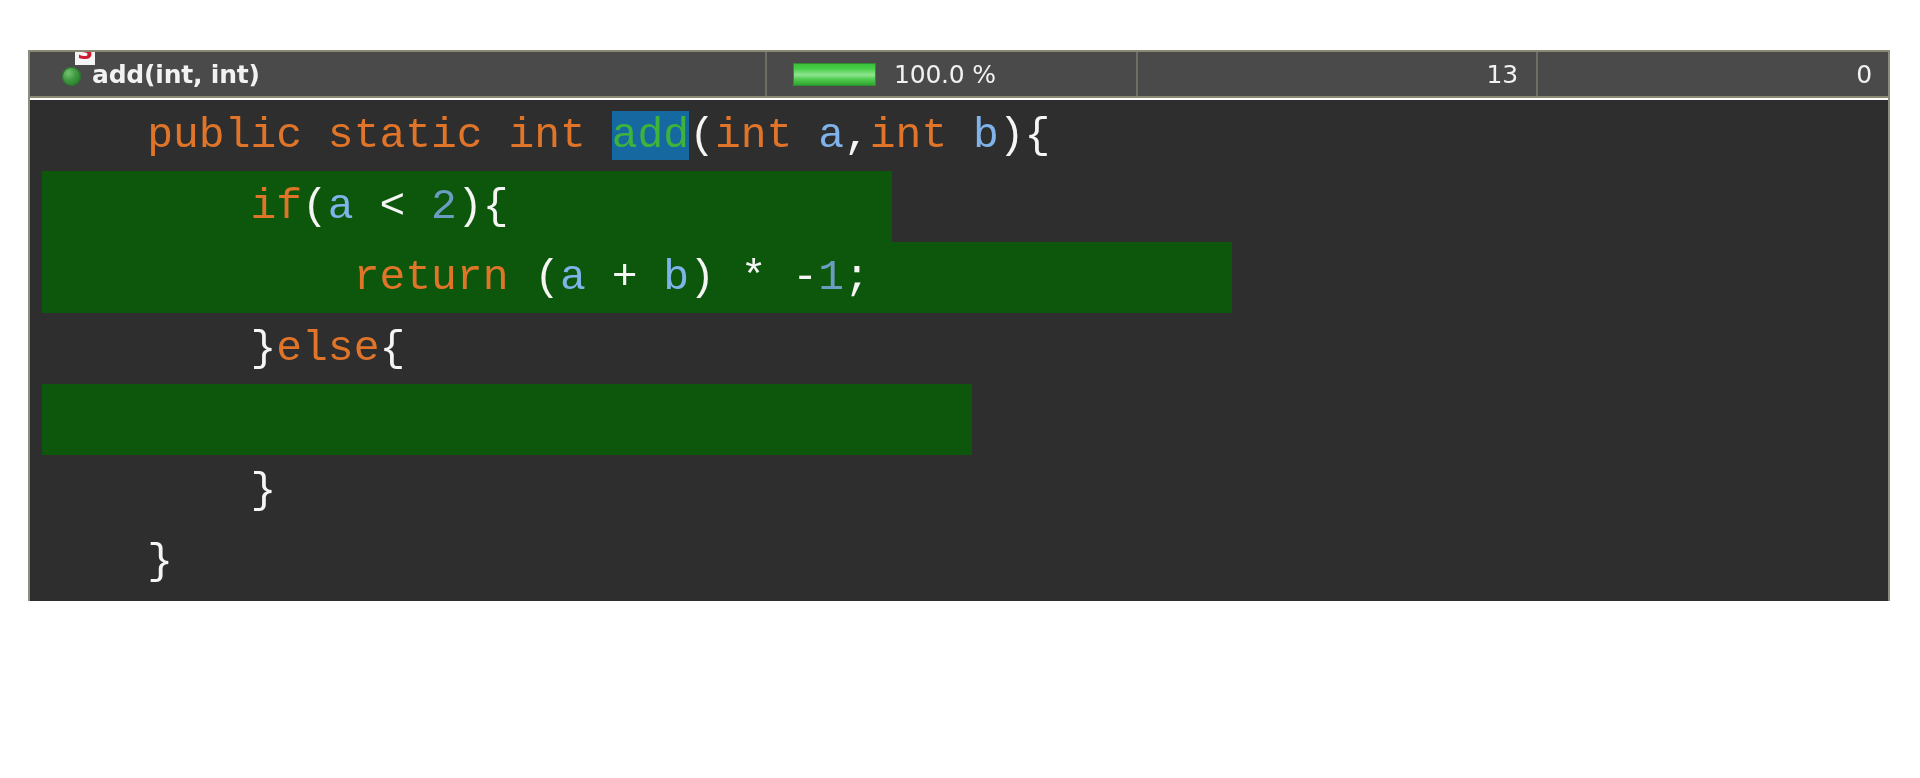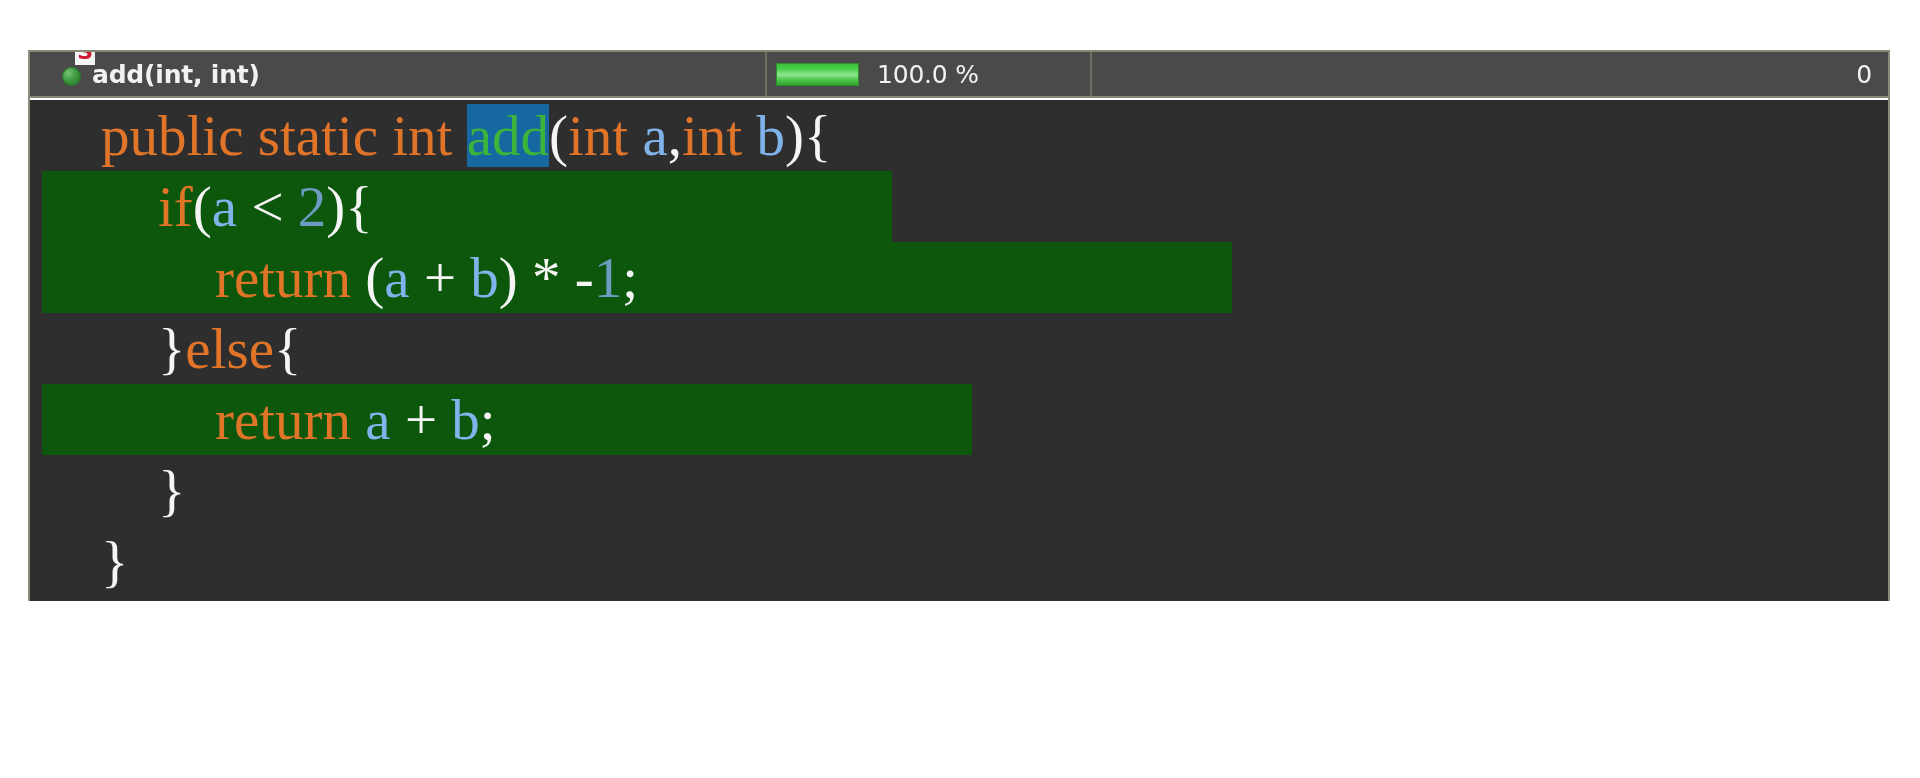--- a/index.html
+++ b/index.html
@@ -55,21 +55,21 @@
     box-sizing: border-box;
     color: #f2f2f2;
     font-family: "DejaVu Sans", sans-serif;
     font-size: 25px;
     letter-spacing: -0.2px;
     overflow: hidden;
   }
   .hcell + .hcell { border-left: 2px solid #6e6e64; }
 
   .cell-name   { width: 735px; padding-left: 32px; }
-  .cell-cov    { width: 325px; padding-left: 9px; gap: 18px; }
+  .cell-cov    { width: 371px; padding-left: 26px; gap: 18px; }
   .cell-num1   { width: 400px; justify-content: flex-end; padding-right: 18px; }
   .cell-num2   { flex: 1 1 auto; justify-content: flex-end; padding-right: 16px; }
 
   
   .mname-wrap { display: flex; align-items: center; position: relative; }
   .method-icon {
     position: relative;
     width: 26px; height: 26px;
     margin-right: 4px;
     flex: none;
@@ -120,22 +120,22 @@
     border-top: 2px solid #ffffff;
     box-sizing: border-box;
     overflow: hidden;
   }
 
   .line {
     position: relative;
     height: 71px;
     line-height: 71px;
     white-space: pre;
-    font-family: Liberation Serif, serif;
-    font-size: 57px;
+    font-family: Liberation Mono, monospace;
+    font-size: 43px;
     letter-spacing: 0px;
     color: #ffffff;
   }
   .line .lineinner {
     position: relative;
     display: inline-block;
     padding-left: 14px;
   }
   
   .line.covered .stripe {
@@ -170,30 +170,33 @@
           </span>
           <span class="method-label">add(int, int)</span>
         </div>
       </div>
 
       <div class="hcell cell-cov">
         <span class="covbar"></span>
         <span class="covtext">100.0 %</span>
       </div>
 
+      <div class="hcell cell-num1">
+        <span>13</span>
+      </div>
 
       <div class="hcell cell-num2">
         <span>0</span>
       </div>
     </div>
 
     <div class="code" id="code-area">
         <div class="line"><span class="lineinner"><span class="txt pun">    </span><span class="txt kw">public static int </span><span class="txt sel">add</span><span class="txt pun">(</span><span class="txt kw">int </span><span class="txt var">a</span><span class="txt pun">,</span><span class="txt kw">int </span><span class="txt var">b</span><span class="txt pun">){</span></span></div>
         <div class="line covered"><span class="stripe" style="width: 850px;"></span><span class="lineinner"><span class="txt pun">        </span><span class="txt kw">if</span><span class="txt pun">(</span><span class="txt var">a</span><span class="txt pun"> &lt; </span><span class="txt num">2</span><span class="txt pun">){</span></span></div>
         <div class="line covered"><span class="stripe" style="width: 1190px;"></span><span class="lineinner"><span class="txt pun">            </span><span class="txt kw">return</span><span class="txt pun"> (</span><span class="txt var">a</span><span class="txt pun"> + </span><span class="txt var">b</span><span class="txt pun">) * -</span><span class="txt num">1</span><span class="txt pun">;</span></span></div>
         <div class="line"><span class="lineinner"><span class="txt pun">        }</span><span class="txt kw">else</span><span class="txt pun">{</span></span></div>
-        <div class="line covered"><span class="stripe" style="width: 930px;"></span><span class="lineinner"><span class="txt pun">            </span><span class="txt kw">return</span><span class="txt pun"> </span><span class="txt var">a</span><span class="txt pun"> + </span><span class="txt var">b</span><span class="txt pun">;</span></span></div>
+        <div class="line covered"><span class="stripe" style="width: 930px;"></span></div>
         <div class="line"><span class="lineinner"><span class="txt pun">        }</span></span></div>
         <div class="line"><span class="lineinner"><span class="txt pun">    }</span></span></div>
       </div>
 
   </div>
 </div>
 
 </body></html>

